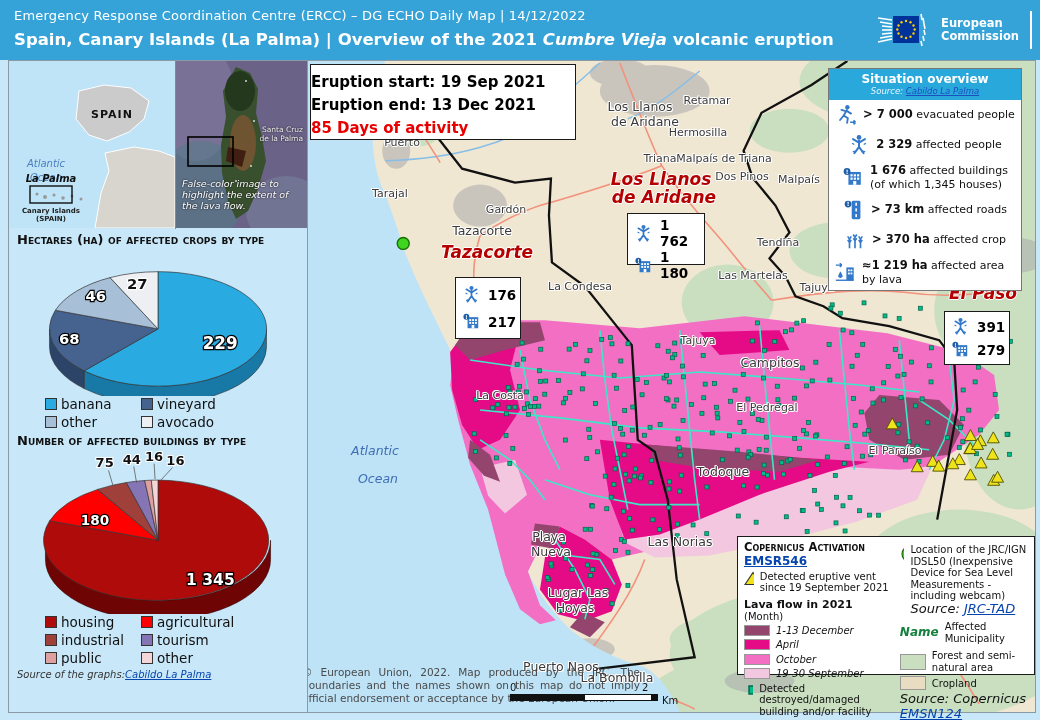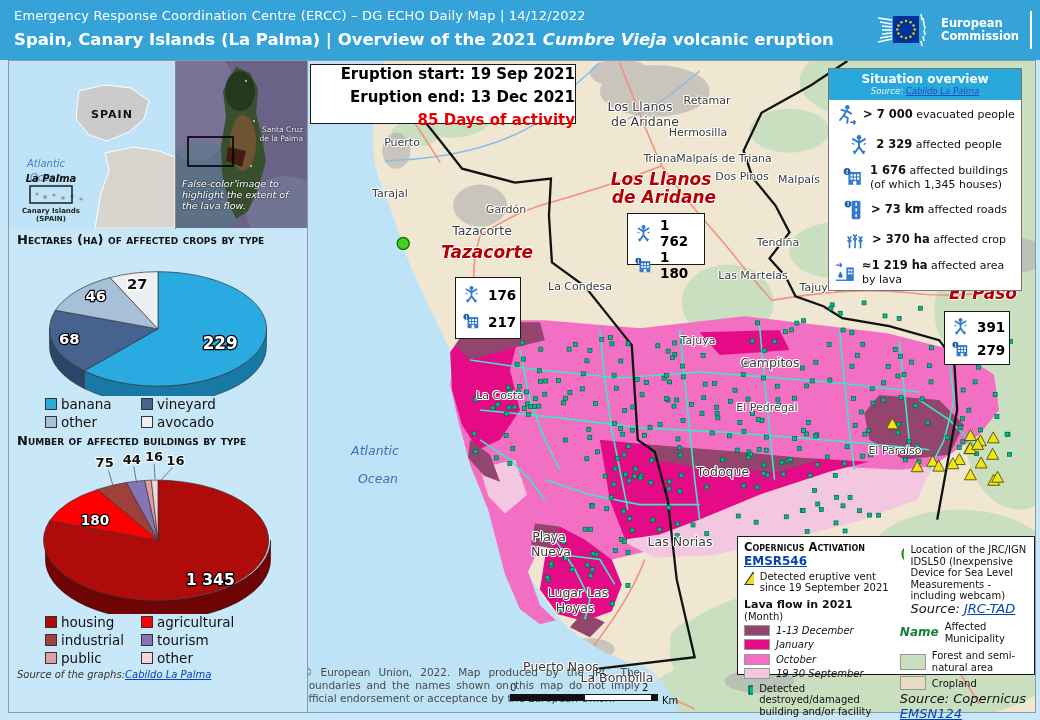--- a/index.html
+++ b/index.html
@@ -21,21 +21,21 @@
         text-shadow:1px 0 0 #fff,-1px 0 0 #fff,0 1px 0 #fff,0 -1px 0 #fff,1px 1px 0 #fff,-1px -1px 0 #fff; }
   .pl.big { font-size:12.5px; }
   .muni { position:absolute; transform:translate(-50%,-50%); font-size:17px; font-weight:bold; font-style:italic; color:#B40000; white-space:nowrap; z-index:5;
         text-shadow:1px 0 0 #fff,-1px 0 0 #fff,0 1px 0 #fff,0 -1px 0 #fff; }
   .ocean { position:absolute; transform:translate(-50%,-50%); font-size:12.5px; font-style:italic; color:#3F6EB4; z-index:5; }
   #bldg-layer rect { fill:#00BC86; stroke:#03614A; stroke-width:.7; }
   #vent-layer polygon { fill:#EFE41A; stroke:#4d4d00; stroke-width:.9; }
 
   
   .wbox { position:absolute; background:#fff; border:1.6px solid #1a1a1a; z-index:10; }
-  #eruption-box { left:310px; top:64px; width:266px; height:60px; text-align:right; }
+  #eruption-box { left:310px; top:64px; width:266px; height:76px; text-align:left; padding-top:8px; }
   #eruption-box div { font-size:15px; font-weight:bold; margin-bottom:5px; }
   #eruption-box .red { color:#E80000; }
 
   .statbox { display:flex; flex-direction:column; justify-content:space-around; padding:3px 6px; }
   .statrow { display:flex; align-items:center; gap:7px; font-size:13.5px; font-weight:bold; }
   .statrow svg { width:19px; height:19px; flex:0 0 auto; }
   #llanos-box { left:627px; top:213px; width:78px; height:52px; }
   #tazacorte-box { left:455px; top:277px; width:66px; height:62px; }
   #elpaso-box { left:944px; top:311px; width:66px; height:54px; }
 
@@ -886,21 +886,21 @@
           </svg>
         <span>Detected eruptive vent since 19 September 2021</span>
       </div>
       <div style="margin-top:4px"><b style="font-size:11px">Lava flow in 2021</b><span> (Month)</span></div>
       <div class="leg-row">
           <span class="swl" style="background: rgb(147, 69, 110);"></span>
           <span class="leg-it">1-13 December</span>
         </div>
       <div class="leg-row">
           <span class="swl" style="background: rgb(229, 10, 134);"></span>
-          <span class="leg-it">January</span>
+          <span class="leg-it">April</span>
         </div>
       <div class="leg-row">
           <span class="swl" style="background: rgb(243, 111, 196);"></span>
           <span class="leg-it">October</span>
         </div>
       <div class="leg-row">
           <span class="swl" style="background: rgb(243, 199, 224);"></span>
           <span class="leg-it">19-30 September</span>
         </div>
       <div class="leg-row start">

